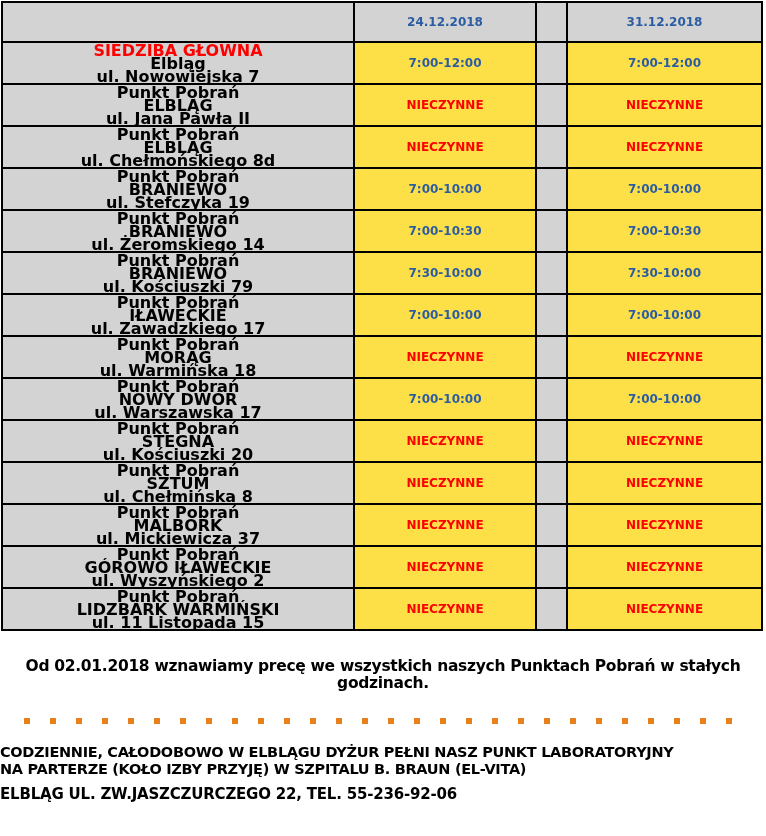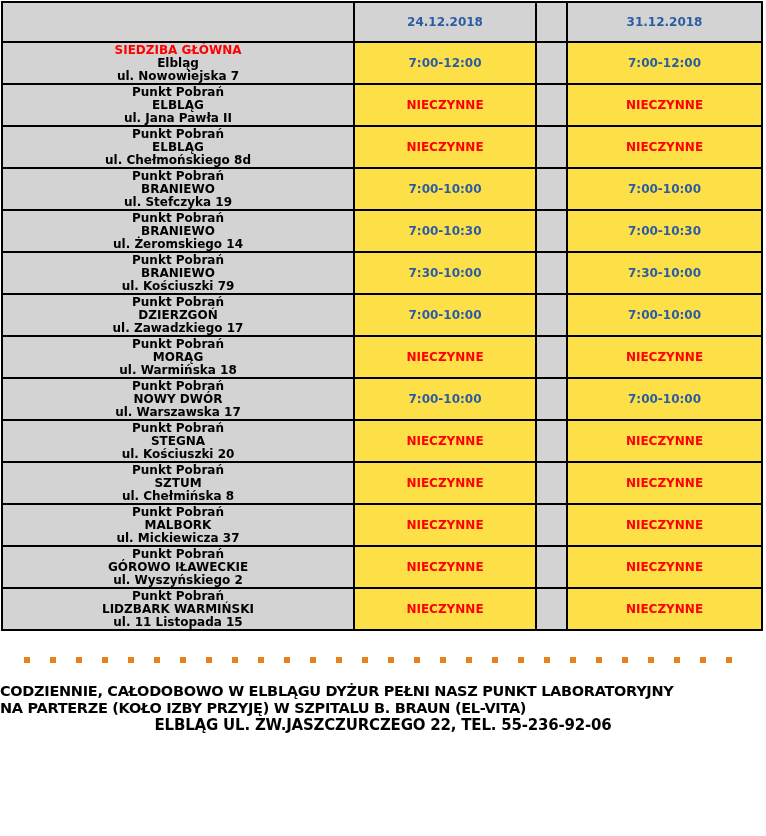--- a/index.html
+++ b/index.html
@@ -37,21 +37,21 @@
   thead th {
     background: var(--gray);
     color: var(--blue);
     font-size: 12px;
     font-weight: bold;
   }
   td.name-cell {
     background: var(--gray);
     color: #000000;
     font-weight: bold;
-    font-size: 12px;
+    font-size: 16px;
     line-height: 13px;
     padding: 2px 0;
   }
   td.name-cell .red { color: var(--red); }
   td.spacer-cell { background: var(--gray); }
   td.hours-cell {
     background: #fde047;
     font-weight: bold;
     font-size: 12px;
   }
@@ -80,22 +80,22 @@
   .duty {
     margin-top: 20px;
     text-align: left;
     font-weight: bold;
     font-size: 14.5px;
     line-height: 16.5px;
     color: #000000;
     letter-spacing: -0.3px;
   }
   .contact {
-    margin-top: 0;
-    text-align: center;
+    margin-top: 8px;
+    text-align: left;
     font-weight: bold;
     font-size: 15px;
     color: #000000;
     letter-spacing: -0.2px;
   }
 </style>
 </head>
 <body>
 
 <div class="page">
@@ -178,21 +178,21 @@
         <div class="l3">ul. Kościuszki 79</div>
       </td>
       <td class="hours-cell h1 open">7:30-10:00</td>
       <td class="spacer-cell"></td>
       <td class="hours-cell h2 open">7:30-10:00</td>
     </tr>
 
     <tr>
       <td class="name-cell">
         <div class="l1">Punkt Pobrań</div>
-        <div class="l2">DZIERZGOŃ</div>
+        <div class="l2">IŁAWECKIE</div>
         <div class="l3">ul. Zawadzkiego 17</div>
       </td>
       <td class="hours-cell h1 open">7:00-10:00</td>
       <td class="spacer-cell"></td>
       <td class="hours-cell h2 open">7:00-10:00</td>
     </tr>
 
     <tr>
       <td class="name-cell">
         <div class="l1">Punkt Pobrań</div>
@@ -265,20 +265,24 @@
         <div class="l2">LIDZBARK WARMIŃSKI</div>
         <div class="l3">ul. 11 Listopada 15</div>
       </td>
       <td class="hours-cell h1 closed">NIECZYNNE</td>
       <td class="spacer-cell"></td>
       <td class="hours-cell h2 closed">NIECZYNNE</td>
     </tr>
   </tbody>
   </table>
 
+  <div class="notice">
+    <div>Od 02.01.2018 wznawiamy precę we wszystkich naszych Punktach Pobrań w stałych</div>
+    <div>godzinach.</div>
+  </div>
 
   <div class="dots"></div>
 
   <div class="duty">
     <div>CODZIENNIE, CAŁODOBOWO W ELBLĄGU DYŻUR PEŁNI NASZ PUNKT LABORATORYJNY</div>
     <div>NA PARTERZE (KOŁO IZBY PRZYJĘ) W SZPITALU B. BRAUN (EL-VITA)</div>
   </div>
 
   <div class="contact">ELBLĄG UL. ZW.JASZCZURCZEGO 22, TEL. 55-236-92-06</div>
 

